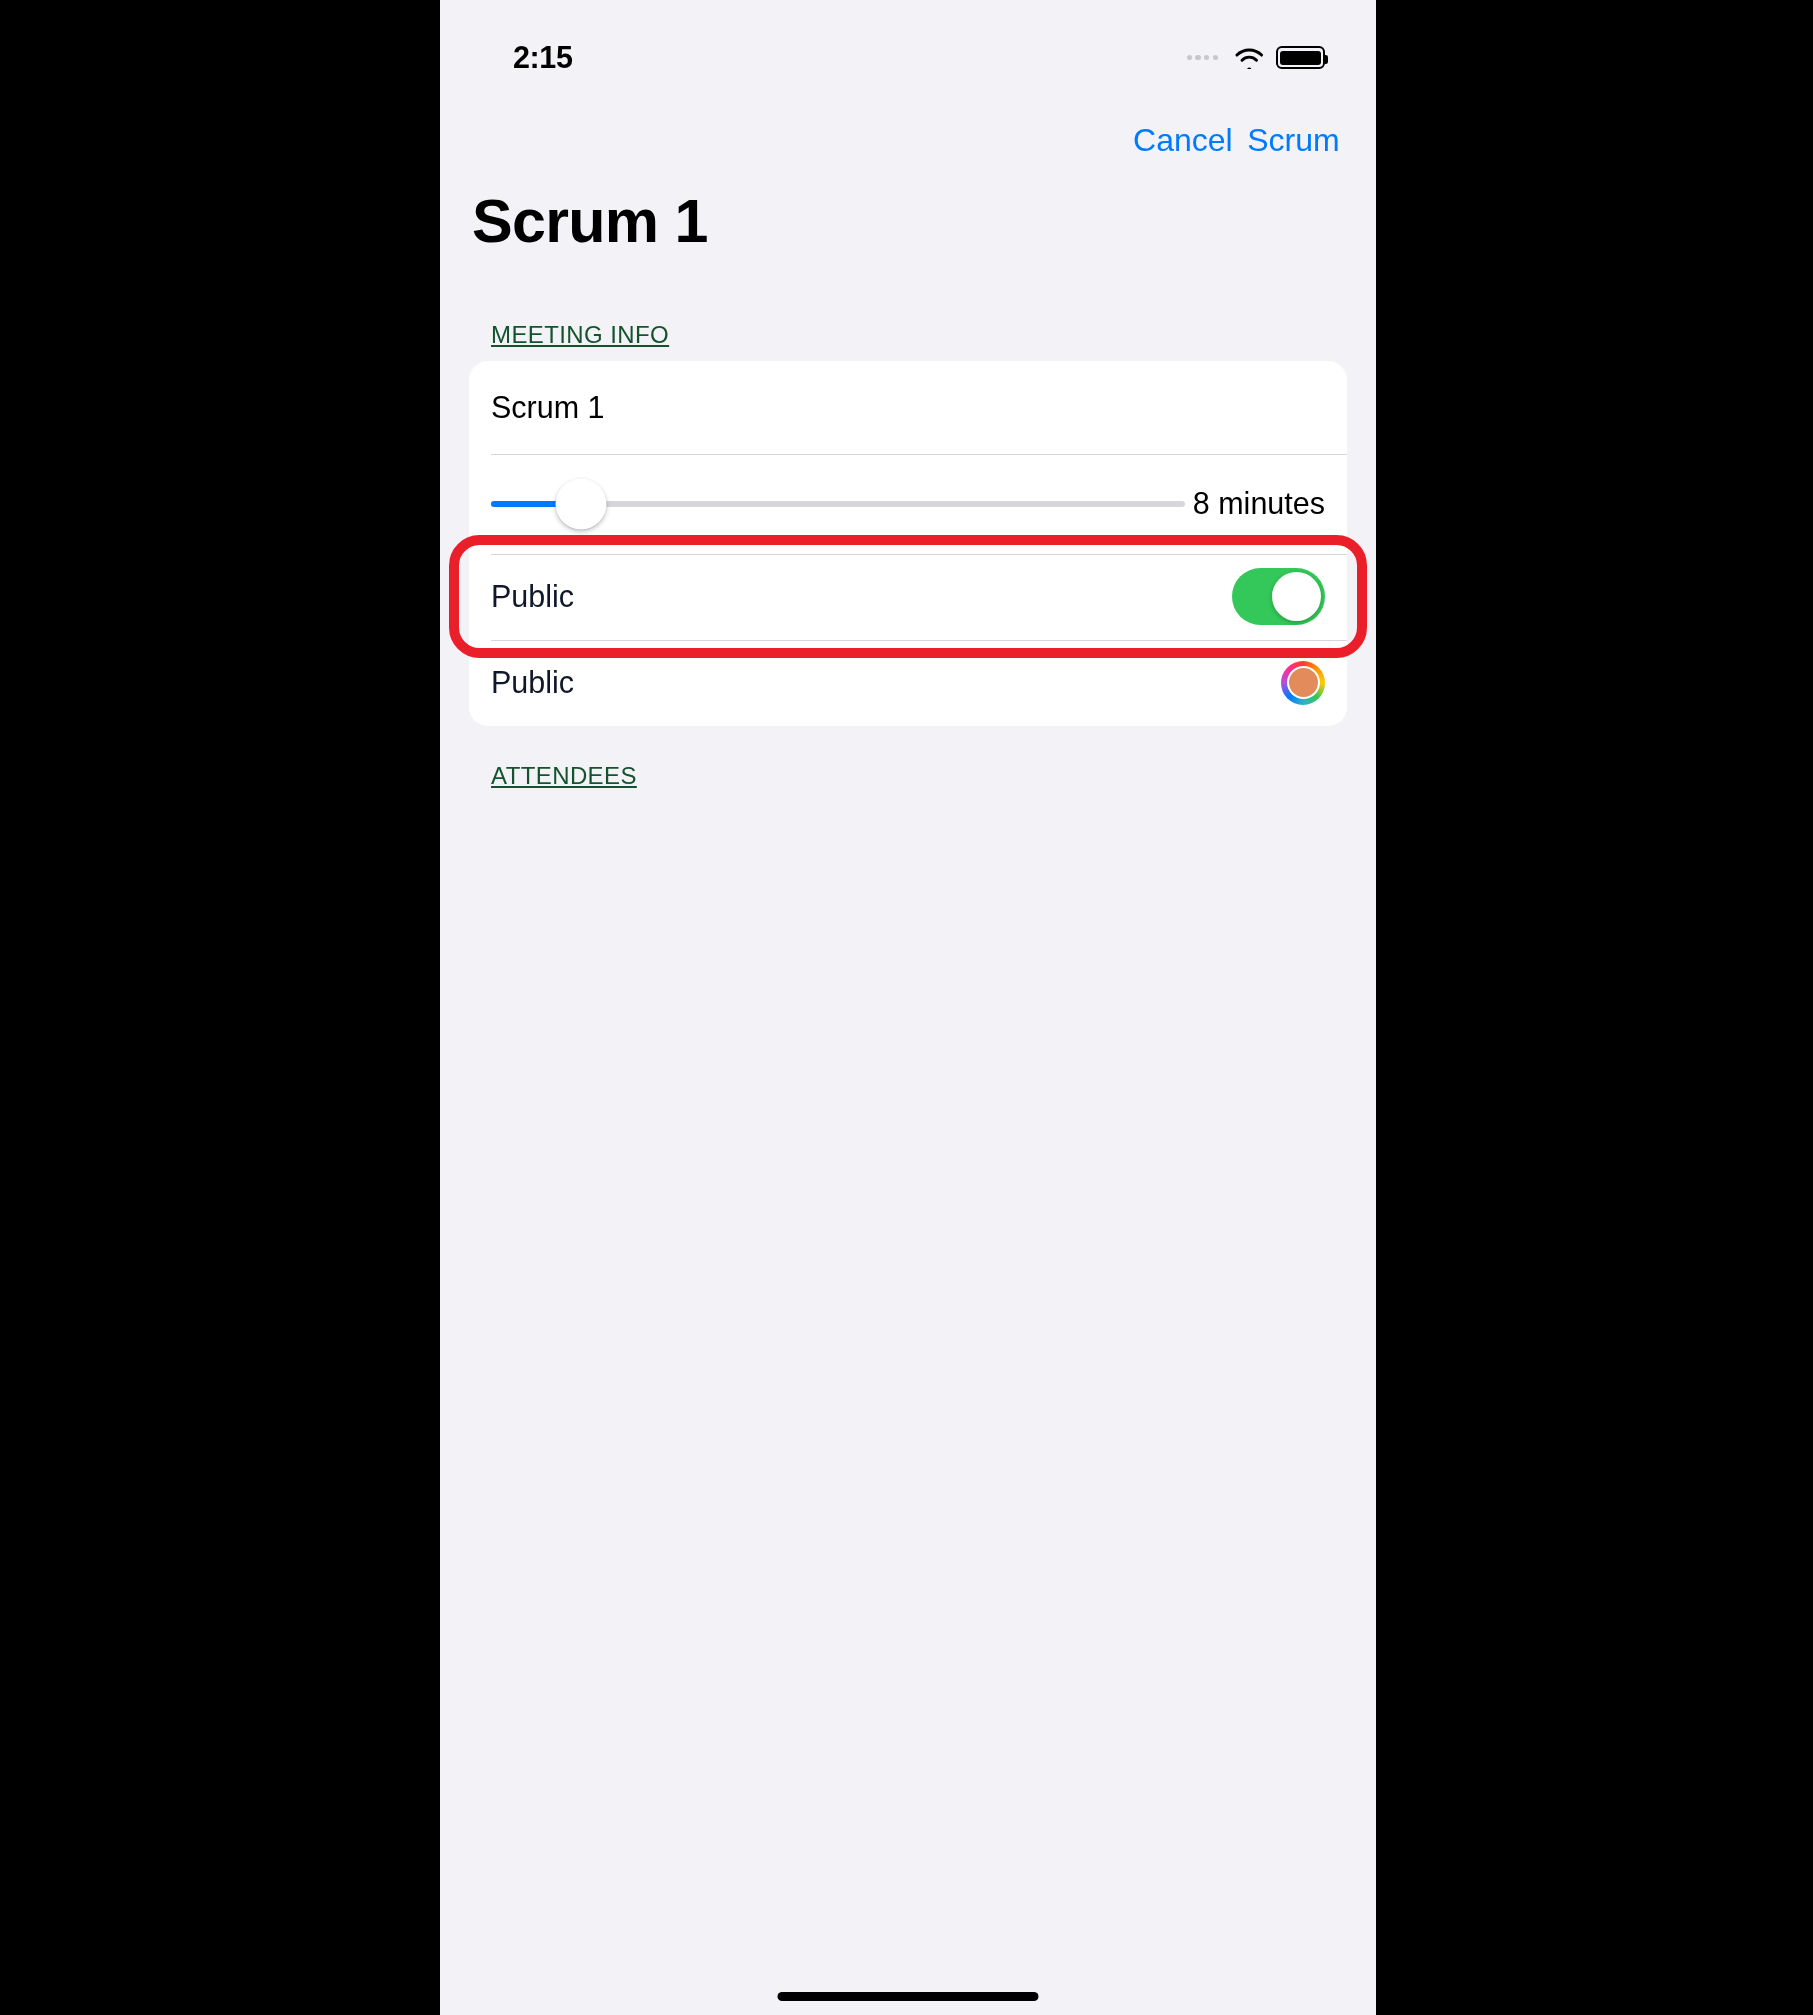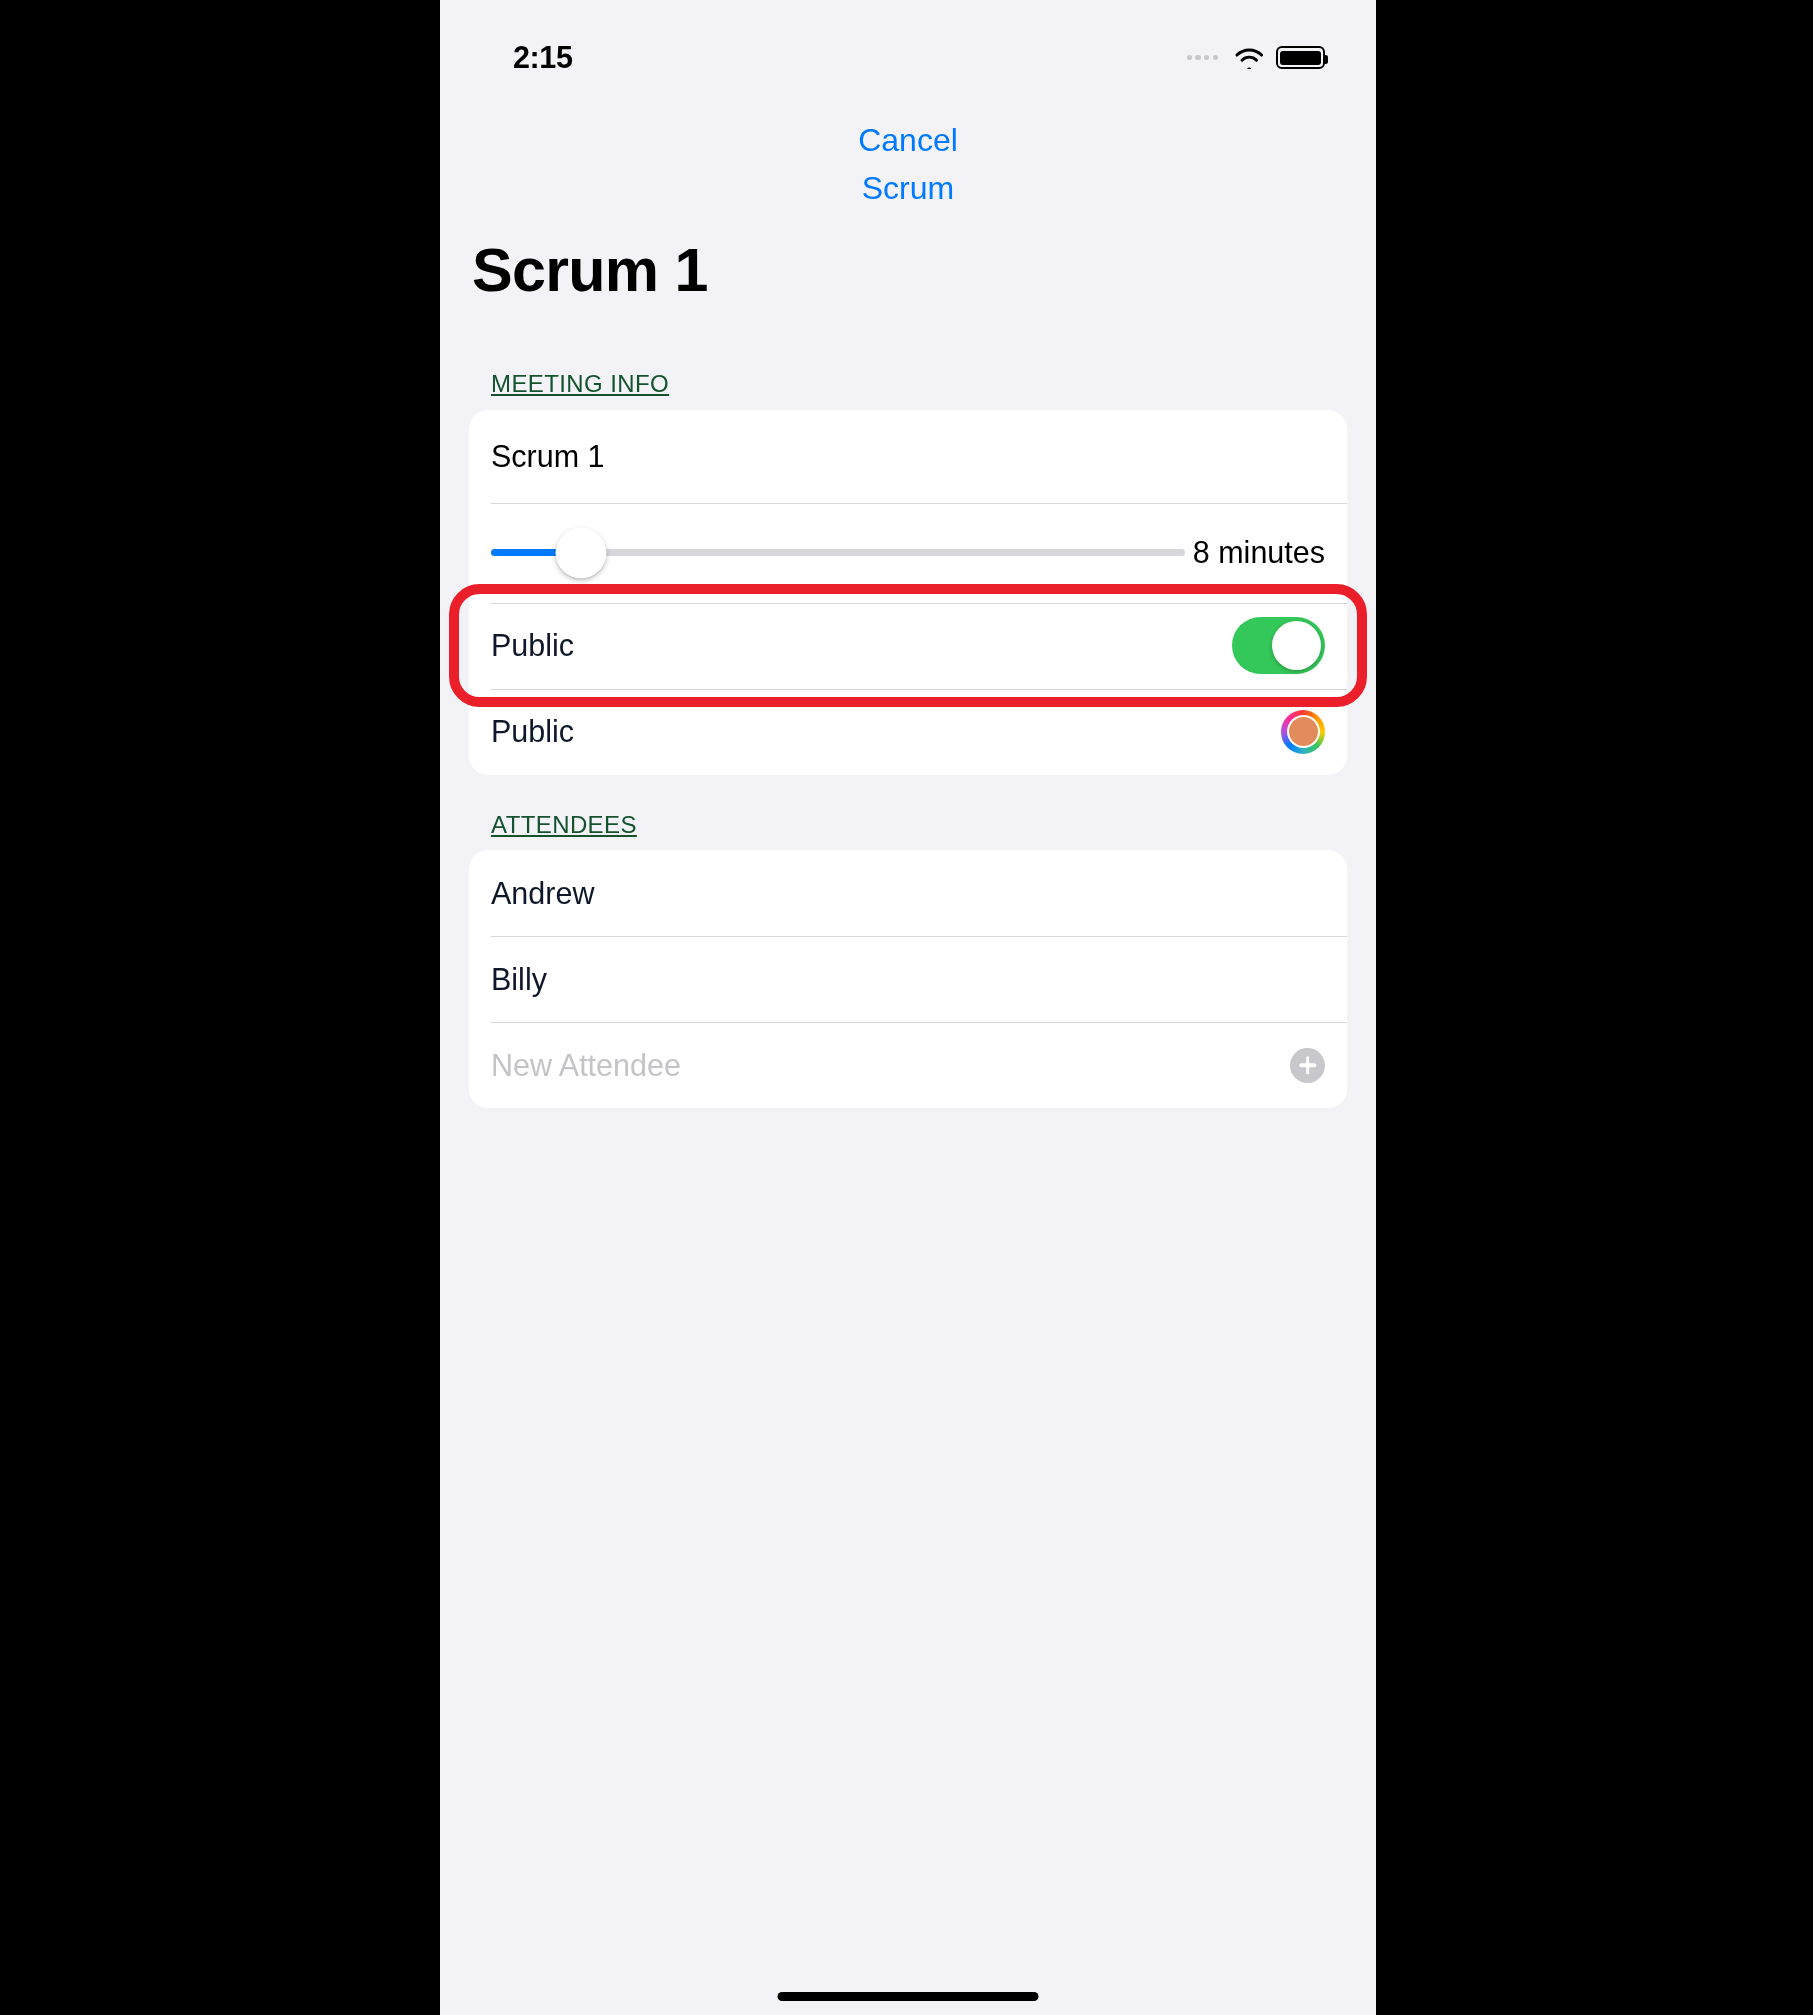--- a/index.html
+++ b/index.html
@@ -66,21 +66,20 @@
   .battery::after {
     content:""; position:absolute; right:-5.1px; top:6.5px;
     width:3.6px; height:8.7px; background:#000; border-radius: 0 2.2px 2.2px 0;
   }
   .battery .fill { background:#000; width:100%; height:100%; border-radius:2.9px; }
 
   
   .nav {
     display:flex; justify-content: flex-end;
     padding: 22px 29px 7.3px 29px;
-    flex-direction: column;
   }
   .nav button {
     background:none; border:none; font-size: 32px;
     color:#007aff; cursor:pointer; padding: 5.8px 7.3px;
     font-family: inherit;
   }
 
   .title {
     font-size: 61px;
     font-weight: 700;
@@ -282,35 +281,17 @@
           <div class="color-ring-inner">
               <div class="color-dot" id="color-dot" style="background: rgb(227, 139, 91);"></div>
             </div>
         </div>
       </div>
 
       <div class="highlight" id="highlight-box" style="left: -20.3px; top: 174px; width: 918px; height: 123px;"></div>
     </div>
 
     <div class="section-header">ATTENDEES</div>
-    <div class="card" id="attendees-card">
-
-      <div class="row attendee-row">
-        <div class="row-text">Andrew</div>
-      </div>
-
-      <div class="row attendee-row">
-        <span class="divider"></span>
-        <div class="row-text">Billy</div>
-      </div>
-
-      <div class="row attendee-row">
-        <span class="divider"></span>
-        <div class="row-text placeholder">New Attendee</div>
-        <div class="plus-circle"></div>
-      </div>
-
-    </div>
 
     <div class="home-indicator"></div>
   </div>
 </div>
 
 
 </body></html>

